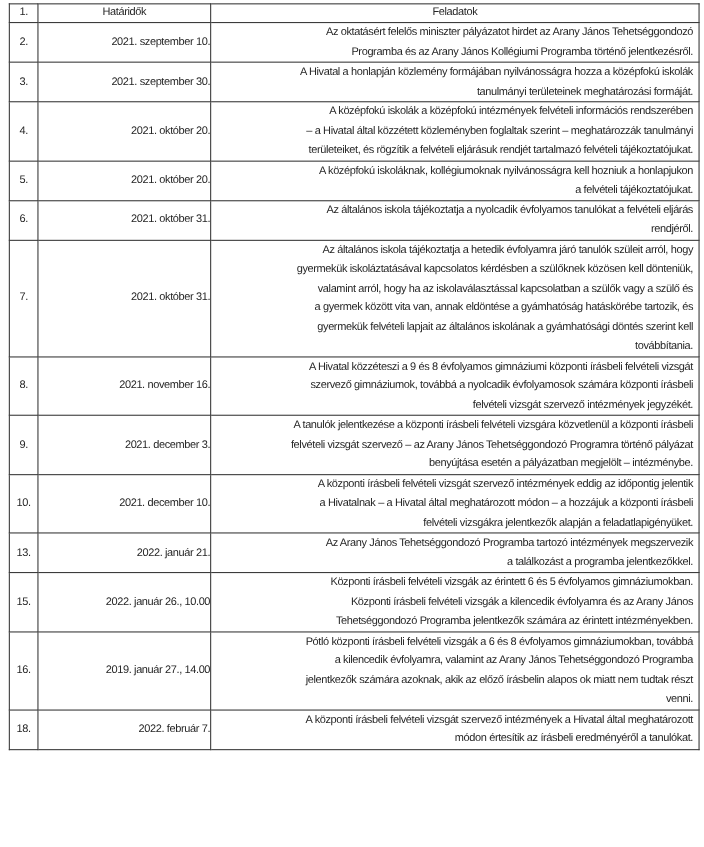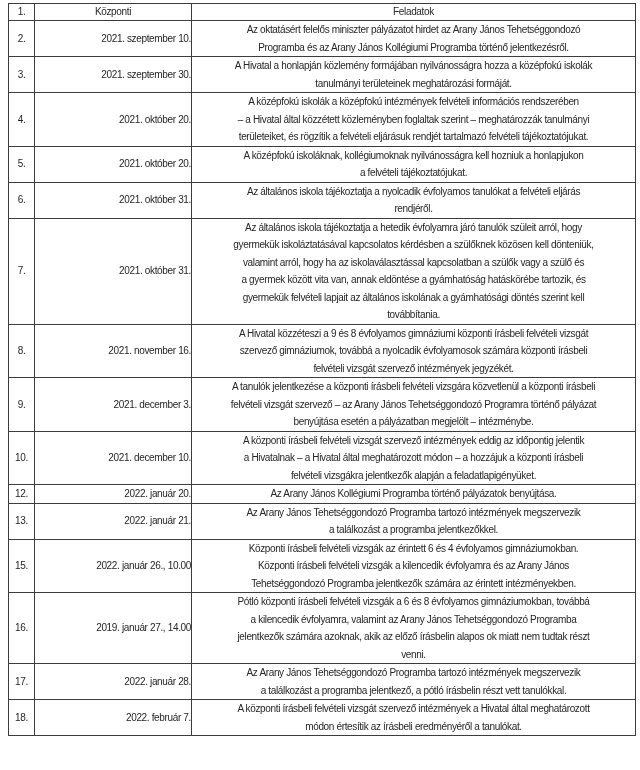--- a/index.html
+++ b/index.html
@@ -37,38 +37,38 @@
     overflow:hidden;
   }
   thead th{
     height:16px;
     line-height:16px;
     text-align:center;
   }
   td.num{text-align:center;}
   td.deadline{text-align:right;}
   td.task{
-    text-align:center;
+    text-align:right;
     padding:0 5px;
     white-space:pre-line;
   }
 </style>
 </head>
 <body>
 
 <table class="schedule">
   <colgroup>
     <col class="c-num">
     <col class="c-deadline">
     <col class="c-task">
   </colgroup>
   <thead>
     <tr>
       <th>1.</th>
-      <th>Központi</th>
+      <th>Határidők</th>
       <th>Feladatok</th>
     </tr>
   </thead>
   <tbody>
       <tr>
     <td class="num">2.</td>
     <td class="deadline">2021. szeptember 10.</td>
     <td class="task">Az oktatásért felelős miniszter pályázatot hirdet az Arany János Tehetséggondozó
 Programba és az Arany János Kollégiumi Programba történő jelentkezésről.</td>
   </tr>
@@ -122,51 +122,40 @@
 benyújtása esetén a pályázatban megjelölt – intézménybe.</td>
   </tr>
       <tr>
     <td class="num">10.</td>
     <td class="deadline">2021. december 10.</td>
     <td class="task">A központi írásbeli felvételi vizsgát szervező intézmények eddig az időpontig jelentik
 a Hivatalnak – a Hivatal által meghatározott módon – a hozzájuk a központi írásbeli
 felvételi vizsgákra jelentkezők alapján a feladatlapigényüket.</td>
   </tr>
       <tr>
-    <td class="num">12.</td>
-    <td class="deadline">2022. január 20.</td>
-    <td class="task">Az Arany János Kollégiumi Programba történő pályázatok benyújtása.</td>
-  </tr>
-      <tr>
     <td class="num">13.</td>
     <td class="deadline">2022. január 21.</td>
     <td class="task">Az Arany János Tehetséggondozó Programba tartozó intézmények megszervezik
 a találkozást a programba jelentkezőkkel.</td>
   </tr>
       <tr>
     <td class="num">15.</td>
     <td class="deadline">2022. január 26., 10.00</td>
-    <td class="task">Központi írásbeli felvételi vizsgák az érintett 6 és 4 évfolyamos gimnáziumokban.
+    <td class="task">Központi írásbeli felvételi vizsgák az érintett 6 és 5 évfolyamos gimnáziumokban.
 Központi írásbeli felvételi vizsgák a kilencedik évfolyamra és az Arany János
 Tehetséggondozó Programba jelentkezők számára az érintett intézményekben.</td>
   </tr>
       <tr>
     <td class="num">16.</td>
     <td class="deadline">2019. január 27., 14.00</td>
     <td class="task">Pótló központi írásbeli felvételi vizsgák a 6 és 8 évfolyamos gimnáziumokban, továbbá
 a kilencedik évfolyamra, valamint az Arany János Tehetséggondozó Programba
 jelentkezők számára azoknak, akik az előző írásbelin alapos ok miatt nem tudtak részt
 venni.</td>
   </tr>
       <tr>
-    <td class="num">17.</td>
-    <td class="deadline">2022. január 28.</td>
-    <td class="task">Az Arany János Tehetséggondozó Programba tartozó intézmények megszervezik
-a találkozást a programba jelentkező, a pótló írásbelin részt vett tanulókkal.</td>
-  </tr>
-      <tr>
     <td class="num">18.</td>
     <td class="deadline">2022. február 7.</td>
     <td class="task">A központi írásbeli felvételi vizsgát szervező intézmények a Hivatal által meghatározott
 módon értesítik az írásbeli eredményéről a tanulókat.</td>
   </tr>
     </tbody>
 </table>
 
 </body></html>

